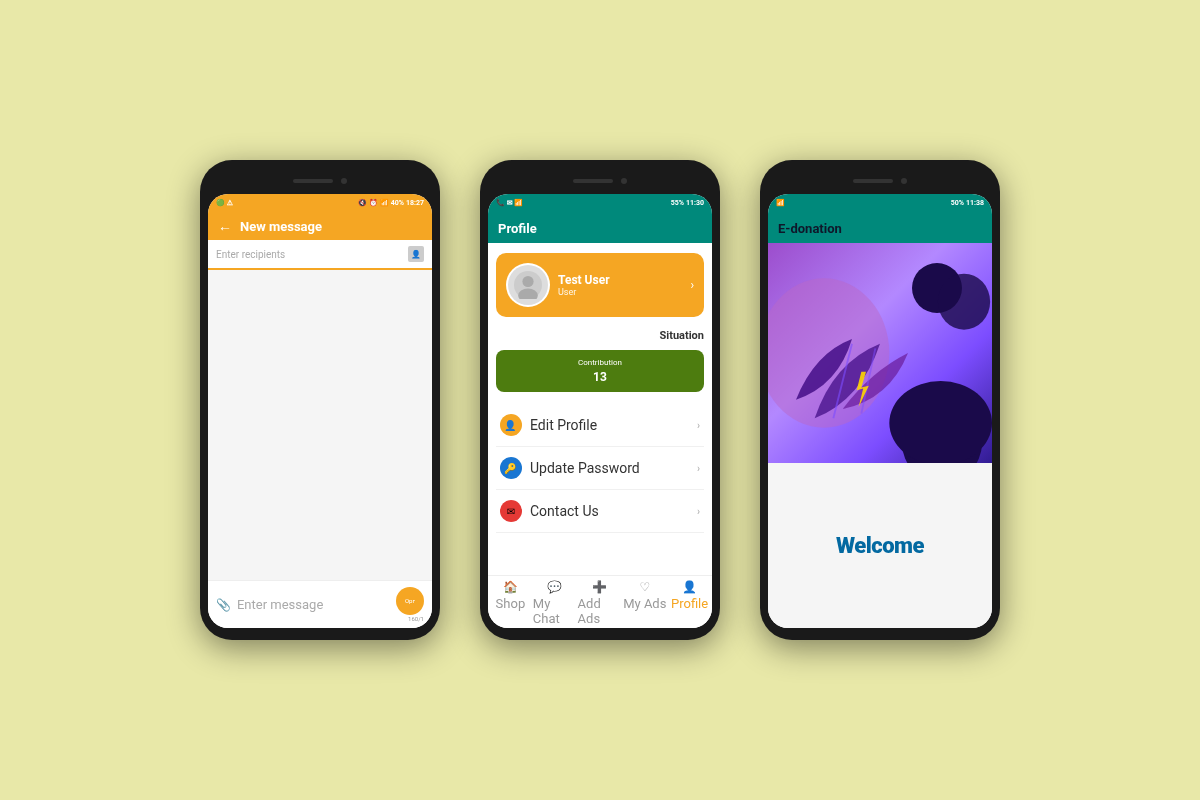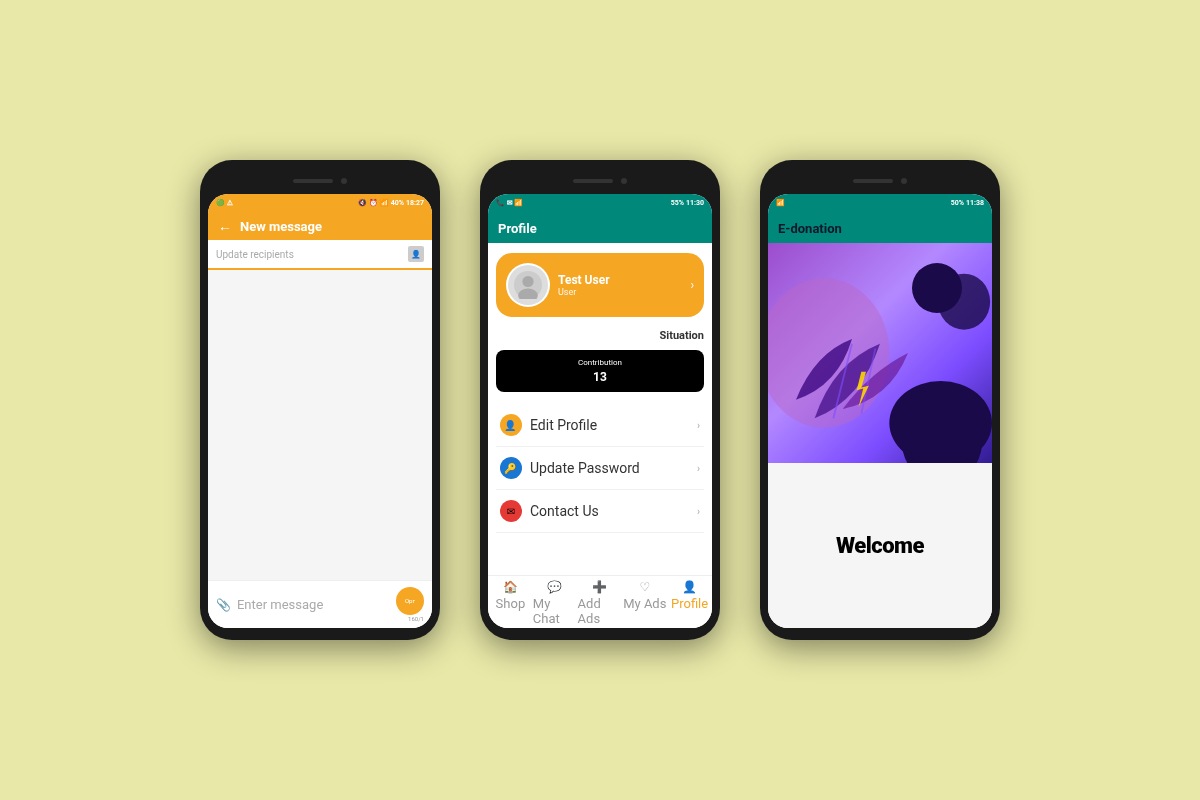--- a/index.html
+++ b/index.html
@@ -166,21 +166,21 @@
       font-weight: bold;
     }
     .profile-body {
       flex: 1;
       background: #fff;
       overflow-y: auto;
       padding: 10px 8px;
     }
     .profile-user-card {
       background: #f5a623;
-      border-radius: 16px;
+      border-radius: 10px;
       padding: 10px;
       display: flex;
       align-items: center;
       gap: 8px;
       margin-bottom: 12px;
     }
     .profile-avatar {
       width: 44px;
       height: 44px;
       border-radius: 50%;
@@ -214,21 +214,21 @@
       margin-bottom: 8px;
       text-align: right;
     }
     .situation-cards {
       display: flex;
       gap: 6px;
       margin-bottom: 12px;
     }
     .situation-card {
       flex: 1;
-      background: #000000;
+      background: #4d7c0f;
       border-radius: 8px;
       padding: 8px;
       text-align: center;
       color: #fff;
     }
     .situation-card-label { font-size: 8px; margin-bottom: 3px; }
     .situation-card-value { font-size: 12px; font-weight: bold; }
 
     .profile-menu-item {
       display: flex;
@@ -301,21 +301,21 @@
       display: flex;
       flex-direction: column;
       align-items: center;
       justify-content: center;
       padding: 20px 16px;
       gap: 16px;
     }
     .edon-welcome-text {
       font-size: 22px;
       font-weight: 900;
-      color: #000000;
+      color: #0369a1;
       letter-spacing: -0.5px;
     }
     .edon-login-btn {
       width: 100%;
       background: linear-gradient(to right, #f5a623, #e8541a);
       color: #fff;
       border: none;
       border-radius: 24px;
       padding: 10px;
       font-size: 11px;
@@ -357,21 +357,21 @@
         <span>18:27</span>
       </div>
     </div>
 
     <div class="msg-toolbar">
       <span class="msg-toolbar-back">←</span>
       <span class="msg-toolbar-title">New message</span>
     </div>
 
     <div class="msg-recipients-bar">
-      <span class="msg-recipients-input">Update recipients</span>
+      <span class="msg-recipients-input">Enter recipients</span>
       <div class="msg-recipients-icon">👤</div>
     </div>
 
     <div class="msg-body"></div>
 
     <div class="msg-footer">
       <span class="msg-attach-icon">📎</span>
       <span class="msg-input">Enter message</span>
       <div style="display:flex;flex-direction:column;align-items:flex-end;">
         <div class="msg-send-btn">

